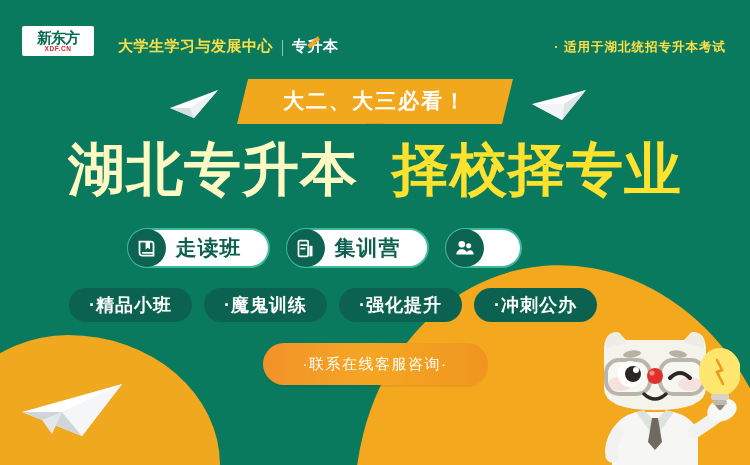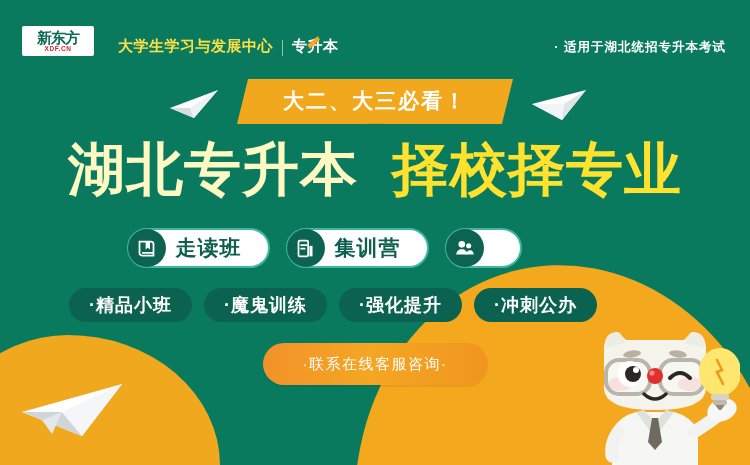--- a/index.html
+++ b/index.html
@@ -75,21 +75,21 @@
   }
   .header-brand .accent{
     position:absolute;left:14px;top:-1px;
     width:14px;height:13px;
     background:#f5a623;
     clip-path:polygon(10% 70%,85% 0%,100% 28%,28% 100%);
     opacity:.95;
   }
   .header-right{
     margin-left:auto;margin-right:24px;
-    color:#ffffff;font-size:12.5px;font-weight:bold;
+    color:#fde047;font-size:12.5px;font-weight:bold;
     letter-spacing:1px;white-space:nowrap;
   }
 
   
   .tagbar-wrap{
     position:absolute;top:79px;left:0;width:750px;
     display:flex;justify-content:center;
   }
   .tagbar{
     position:relative;

